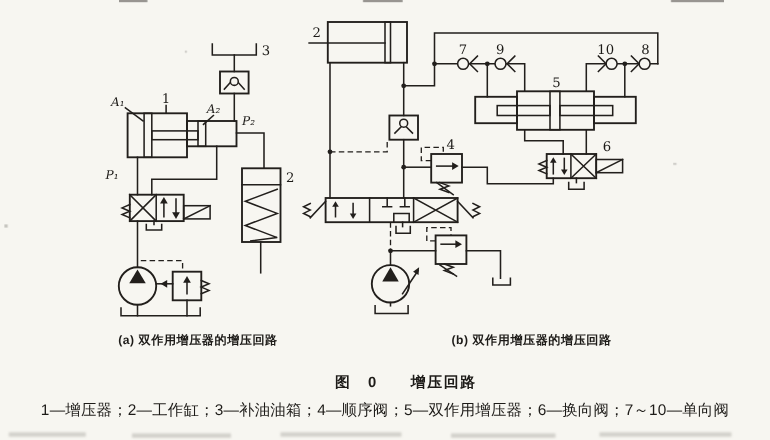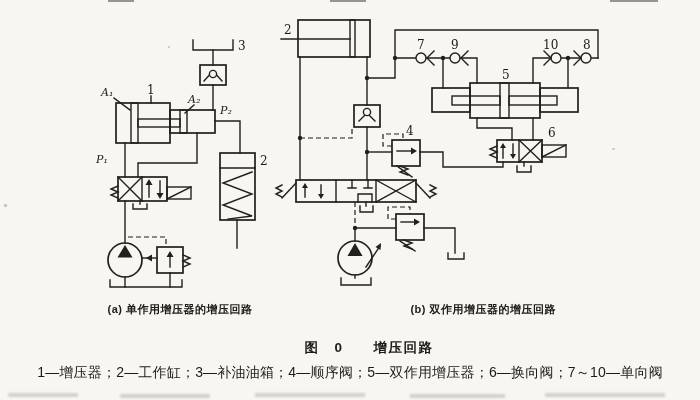--- a/index.html
+++ b/index.html
@@ -254,21 +254,21 @@
   <g opacity="0.45">
     <rect class="f" x="108" y="0" width="26" height="2"></rect>
     <rect class="f" x="330" y="0" width="36" height="2"></rect>
     <rect class="f" x="610" y="0" width="48" height="2"></rect>
     <rect class="f" x="4" y="204" width="3" height="3" opacity="0.5"></rect>
     <rect class="f" x="168" y="46" width="2" height="2" opacity="0.4"></rect>
     <rect class="f" x="612" y="148" width="3" height="2" opacity="0.4"></rect>
   </g>
 </svg>
 
-  <div class="txt cap" style="left:75px;top:302px;width:210px;text-align:center;">(a) 单作用增压器的增压回路</div>
+  <div class="txt cap" style="left:75px;top:302px;width:210px;text-align:center;">(a) 双作用增压器的增压回路</div>
   <div class="txt cap" style="left:340px;top:302px;width:216px;text-align:right;">(b) 双作用增压器的增压回路</div>
   <div class="txt ttl">图　0　　增压回路</div>
   <div class="txt lgd">1—增压器；2—工作缸；3—补油油箱；4—顺序阀；5—双作用增压器；6—换向阀；7～10—单向阀</div>
 
   <div class="smudge" style="left:8px;top:393px;width:70px;height:4px;"></div>
   <div class="smudge" style="left:120px;top:394px;width:90px;height:4px;"></div>
   <div class="smudge" style="left:255px;top:393px;width:110px;height:4px;"></div>
   <div class="smudge" style="left:410px;top:394px;width:95px;height:4px;"></div>
   <div class="smudge" style="left:545px;top:393px;width:120px;height:4px;"></div>
 </div>

